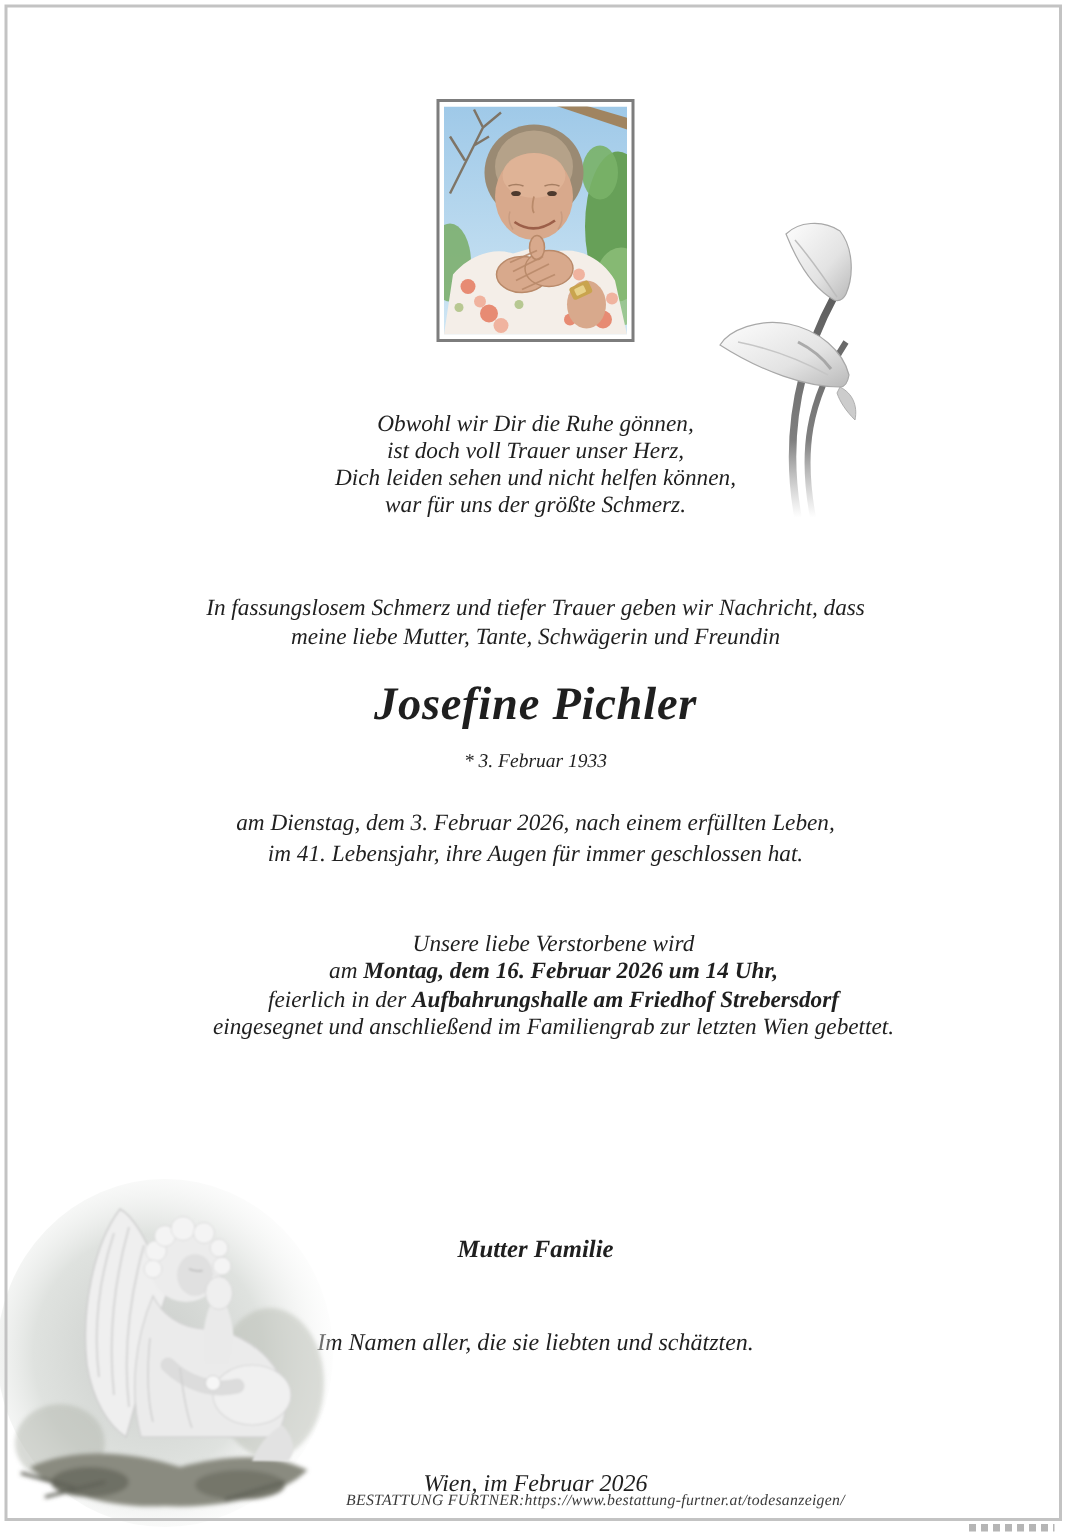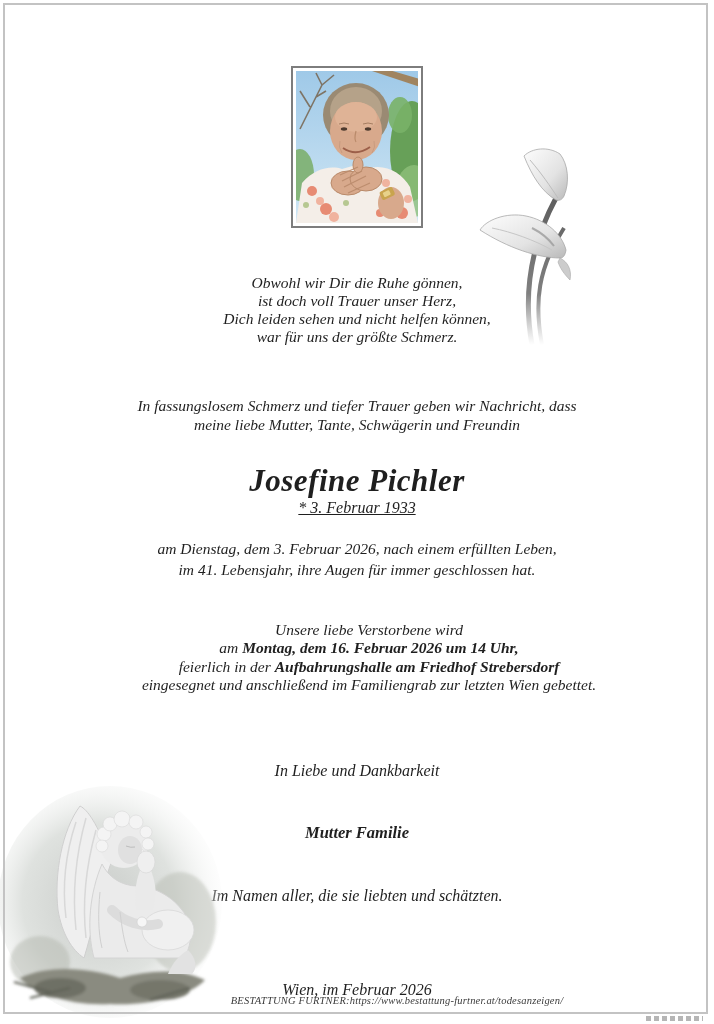--- a/index.html
+++ b/index.html
@@ -10,22 +10,22 @@
     font-family: "Liberation Serif", serif;
     font-style: italic; color: #1f1f1f;
   }
   .frame {
     position: absolute; left: 3px; top: 3px; right: 6px; bottom: 10px;
     border: 2px solid #c3c3c3; pointer-events: none; z-index: 10;
   }
   .txt { position: absolute; left: 0; width: 100%; text-align: center; }
   .poem { top: 274px; font-size: 15.5px; line-height: 18px; }
   .announcement { top: 396px; font-size: 15.5px; line-height: 19px; }
-  .name { top: 463px; font-size: 31px; line-height: 36px; font-weight: 700; letter-spacing: 0.5px; }
-  .birth { top: 499px; font-size: 16px; text-decoration: underline; }
+  .name { top: 451px; font-size: 31px; line-height: 36px; font-weight: 700; letter-spacing: 0.5px; }
+  .birth { top: 499px; font-size: 13px; }
   .death { top: 538px; font-size: 15.5px; line-height: 21px; }
   .service { top: 621px; font-size: 15.5px; line-height: 18.4px; padding-left: 12px; }
   .service b { font-weight: 700; }
   .gratitude { top: 762px; font-size: 16px; }
   .family { top: 823px; font-size: 16.5px; font-weight: 700; }
   .on-behalf { top: 887px; font-size: 16px; }
   .place-date { top: 939px; font-size: 16px; margin-top: 42px; }
   .footer { top: 995px; font-size: 10.5px; color: #3a3a3a; letter-spacing: 0.2px; padding-left: 40px; }
   .portrait-frame {
     position: absolute; left: 291px; top: 66px; width: 132px; height: 162px;
@@ -212,21 +212,20 @@
     <div>im 41. Lebensjahr, ihre Augen für immer geschlossen hat.</div>
   </div>
 
   <div class="txt service">
     <div>Unsere liebe Verstorbene wird</div>
     <div><span>am </span><b>Montag, dem 16. Februar 2026 um 14 Uhr,</b></div>
     <div><span>feierlich in der </span><b>Aufbahrungshalle am Friedhof Strebersdorf</b></div>
     <div>eingesegnet und anschließend im Familiengrab zur letzten Wien gebettet.</div>
   </div>
 
-  <div class="txt gratitude">In Liebe und Dankbarkeit</div>
   <div class="txt family">Mutter Familie</div>
   <div class="txt on-behalf">Im Namen aller, die sie liebten und schätzten.</div>
   <div class="txt place-date">Wien, im Februar 2026</div>
 
   <div class="txt footer">BESTATTUNG FURTNER:https://www.bestattung-furtner.at/todesanzeigen/</div>
 
   <div class="print-mark"></div>
 
 </div>
 

